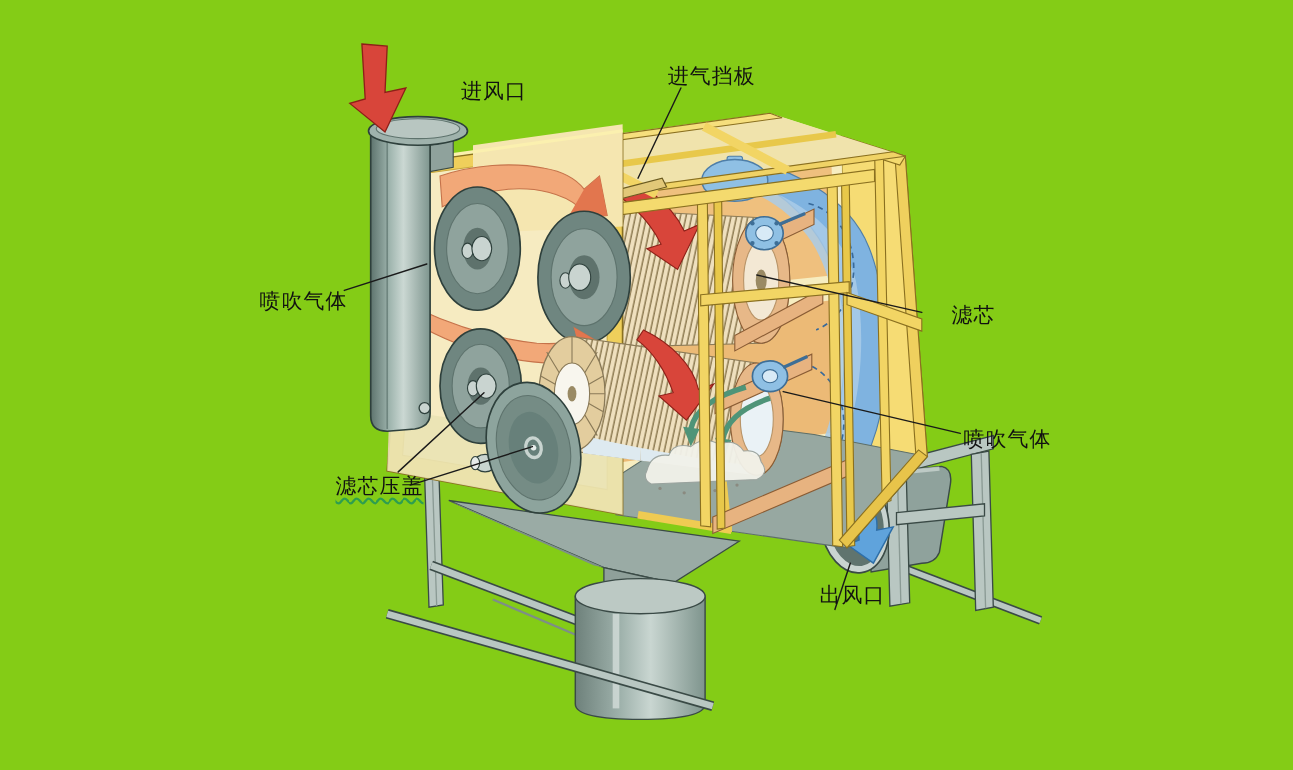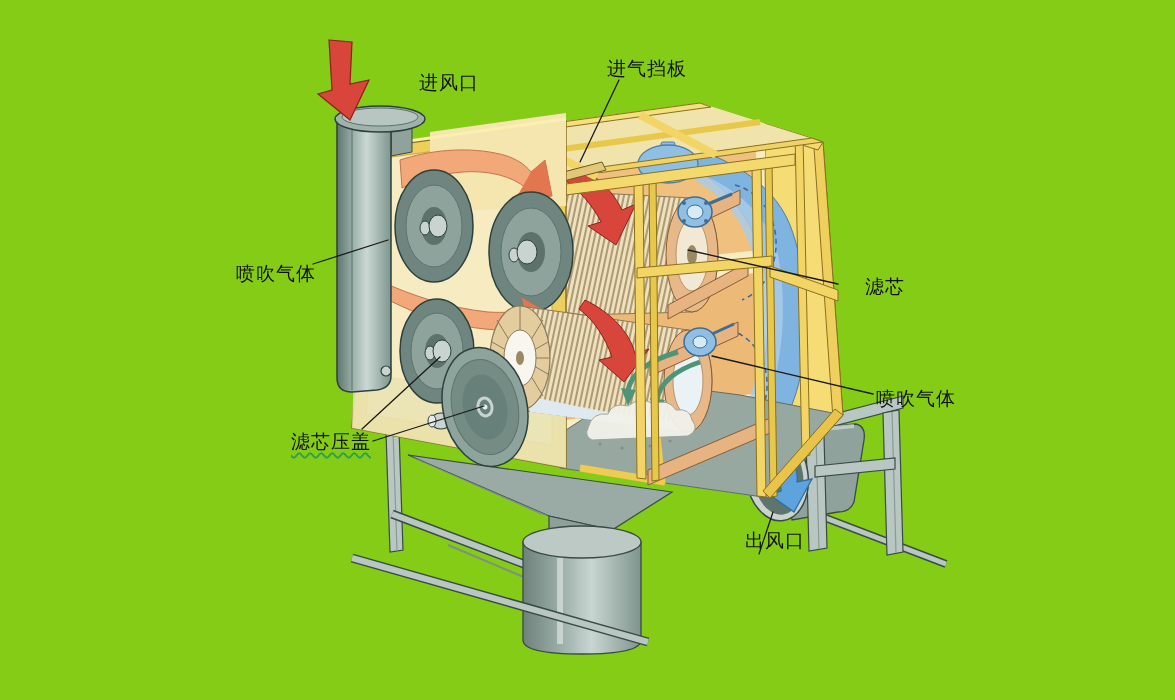--- a/index.html
+++ b/index.html
@@ -267,15 +267,15 @@
     <line x1="373" y1="441" x2="484" y2="406"></line>
     <line x1="759" y1="554" x2="773" y2="512"></line>
   </g>
 </svg>
 
 <div class="lbl" style="left:419px;top:70px">进风口</div>
 <div class="lbl" style="left:607px;top:56px">进气挡板</div>
 <div class="lbl" style="left:236px;top:261px">喷吹气体</div>
 <div class="lbl" style="left:865px;top:274px">滤芯</div>
 <div class="lbl" style="left:876px;top:386px">喷吹气体</div>
-<div class="lbl squiggle" style="left:291px;top:429px">滤芯压盖</div>
+<div class="lbl squiggle" style="left:305px;top:429px">滤芯压盖</div>
 <div class="lbl" style="left:745px;top:528px">出风口</div>
 </div>
 
 </body></html>

